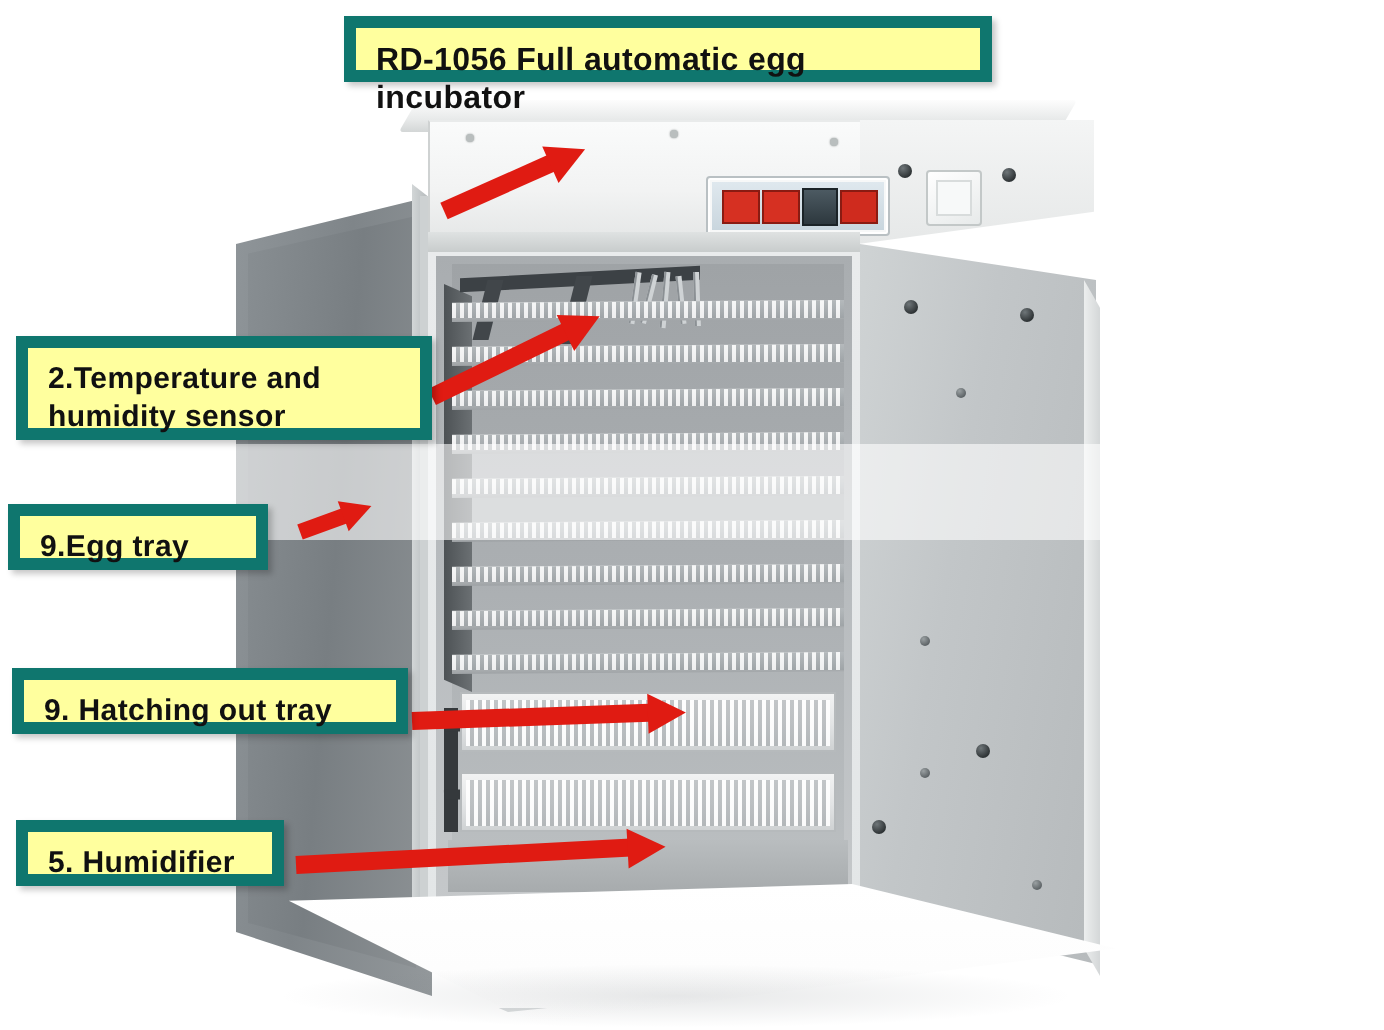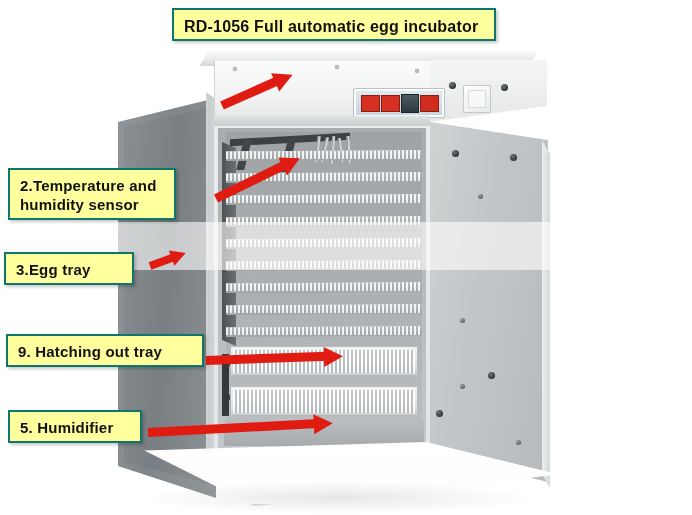--- a/index.html
+++ b/index.html
@@ -320,38 +320,38 @@
     top: 440px;
     width: 400px;
     height: 32px;
     background: radial-gradient(ellipse at 50% 50%, rgba(120,126,130,.18), rgba(255,255,255,0) 70%);
   }
 
   
   .callout {
     position: absolute;
     background: #ffff9e;
-    border: 2px solid #0f766e;
+    border: 6px solid #0f766e;
     color: #111111;
     font-weight: bold;
     font-size: 15px;
     line-height: 19px;
     letter-spacing: .2px;
     padding: 6px 10px 1px 10px;
     box-sizing: border-box;
     box-shadow: 2px 2px 3px rgba(0,0,0,.22);
     white-space: pre-line;
   }
   #callout-title {
     left: 172px; top: 8px; width: 324px; height: 33px;
     font-size: 16px;
     padding-top: 7px;
   }
   #callout-1 { left: 8px;  top: 84px;  width: 208px; height: 33px; }
-  #callout-2 { left: 8px;  top: 168px; width: 168px; height: 52px; }
+  #callout-2 { left: 8px;  top: 168px; width: 208px; height: 52px; }
   #callout-3 { left: 4px;  top: 252px; width: 130px; height: 33px; }
   #callout-4 { left: 6px;  top: 334px; width: 198px; height: 33px; }
   #callout-5 { left: 8px;  top: 410px; width: 134px; height: 33px; }
 
   
   .arrow {
     position: absolute;
     height: 9px;
     background: #e01b12;
     transform-origin: 0 50%;
@@ -516,19 +516,19 @@
   <div class="arrow" id="arrow-3"></div>
   <div class="arrow" id="arrow-4"></div>
   <div class="arrow" id="arrow-5"></div>
 
   <div class="callout" id="callout-title">RD-1056 Full automatic egg incubator</div>
 
 
   <div class="callout" id="callout-2">2.Temperature and
 humidity sensor</div>
 
-  <div class="callout" id="callout-3">3.Egg  tray</div>
+  <div class="callout" id="callout-3">9.Egg  tray</div>
 
   <div class="callout" id="callout-4">9. Hatching out tray</div>
 
   <div class="callout" id="callout-5">5. Humidifier</div>
 
 </div>
 
 </body></html>

